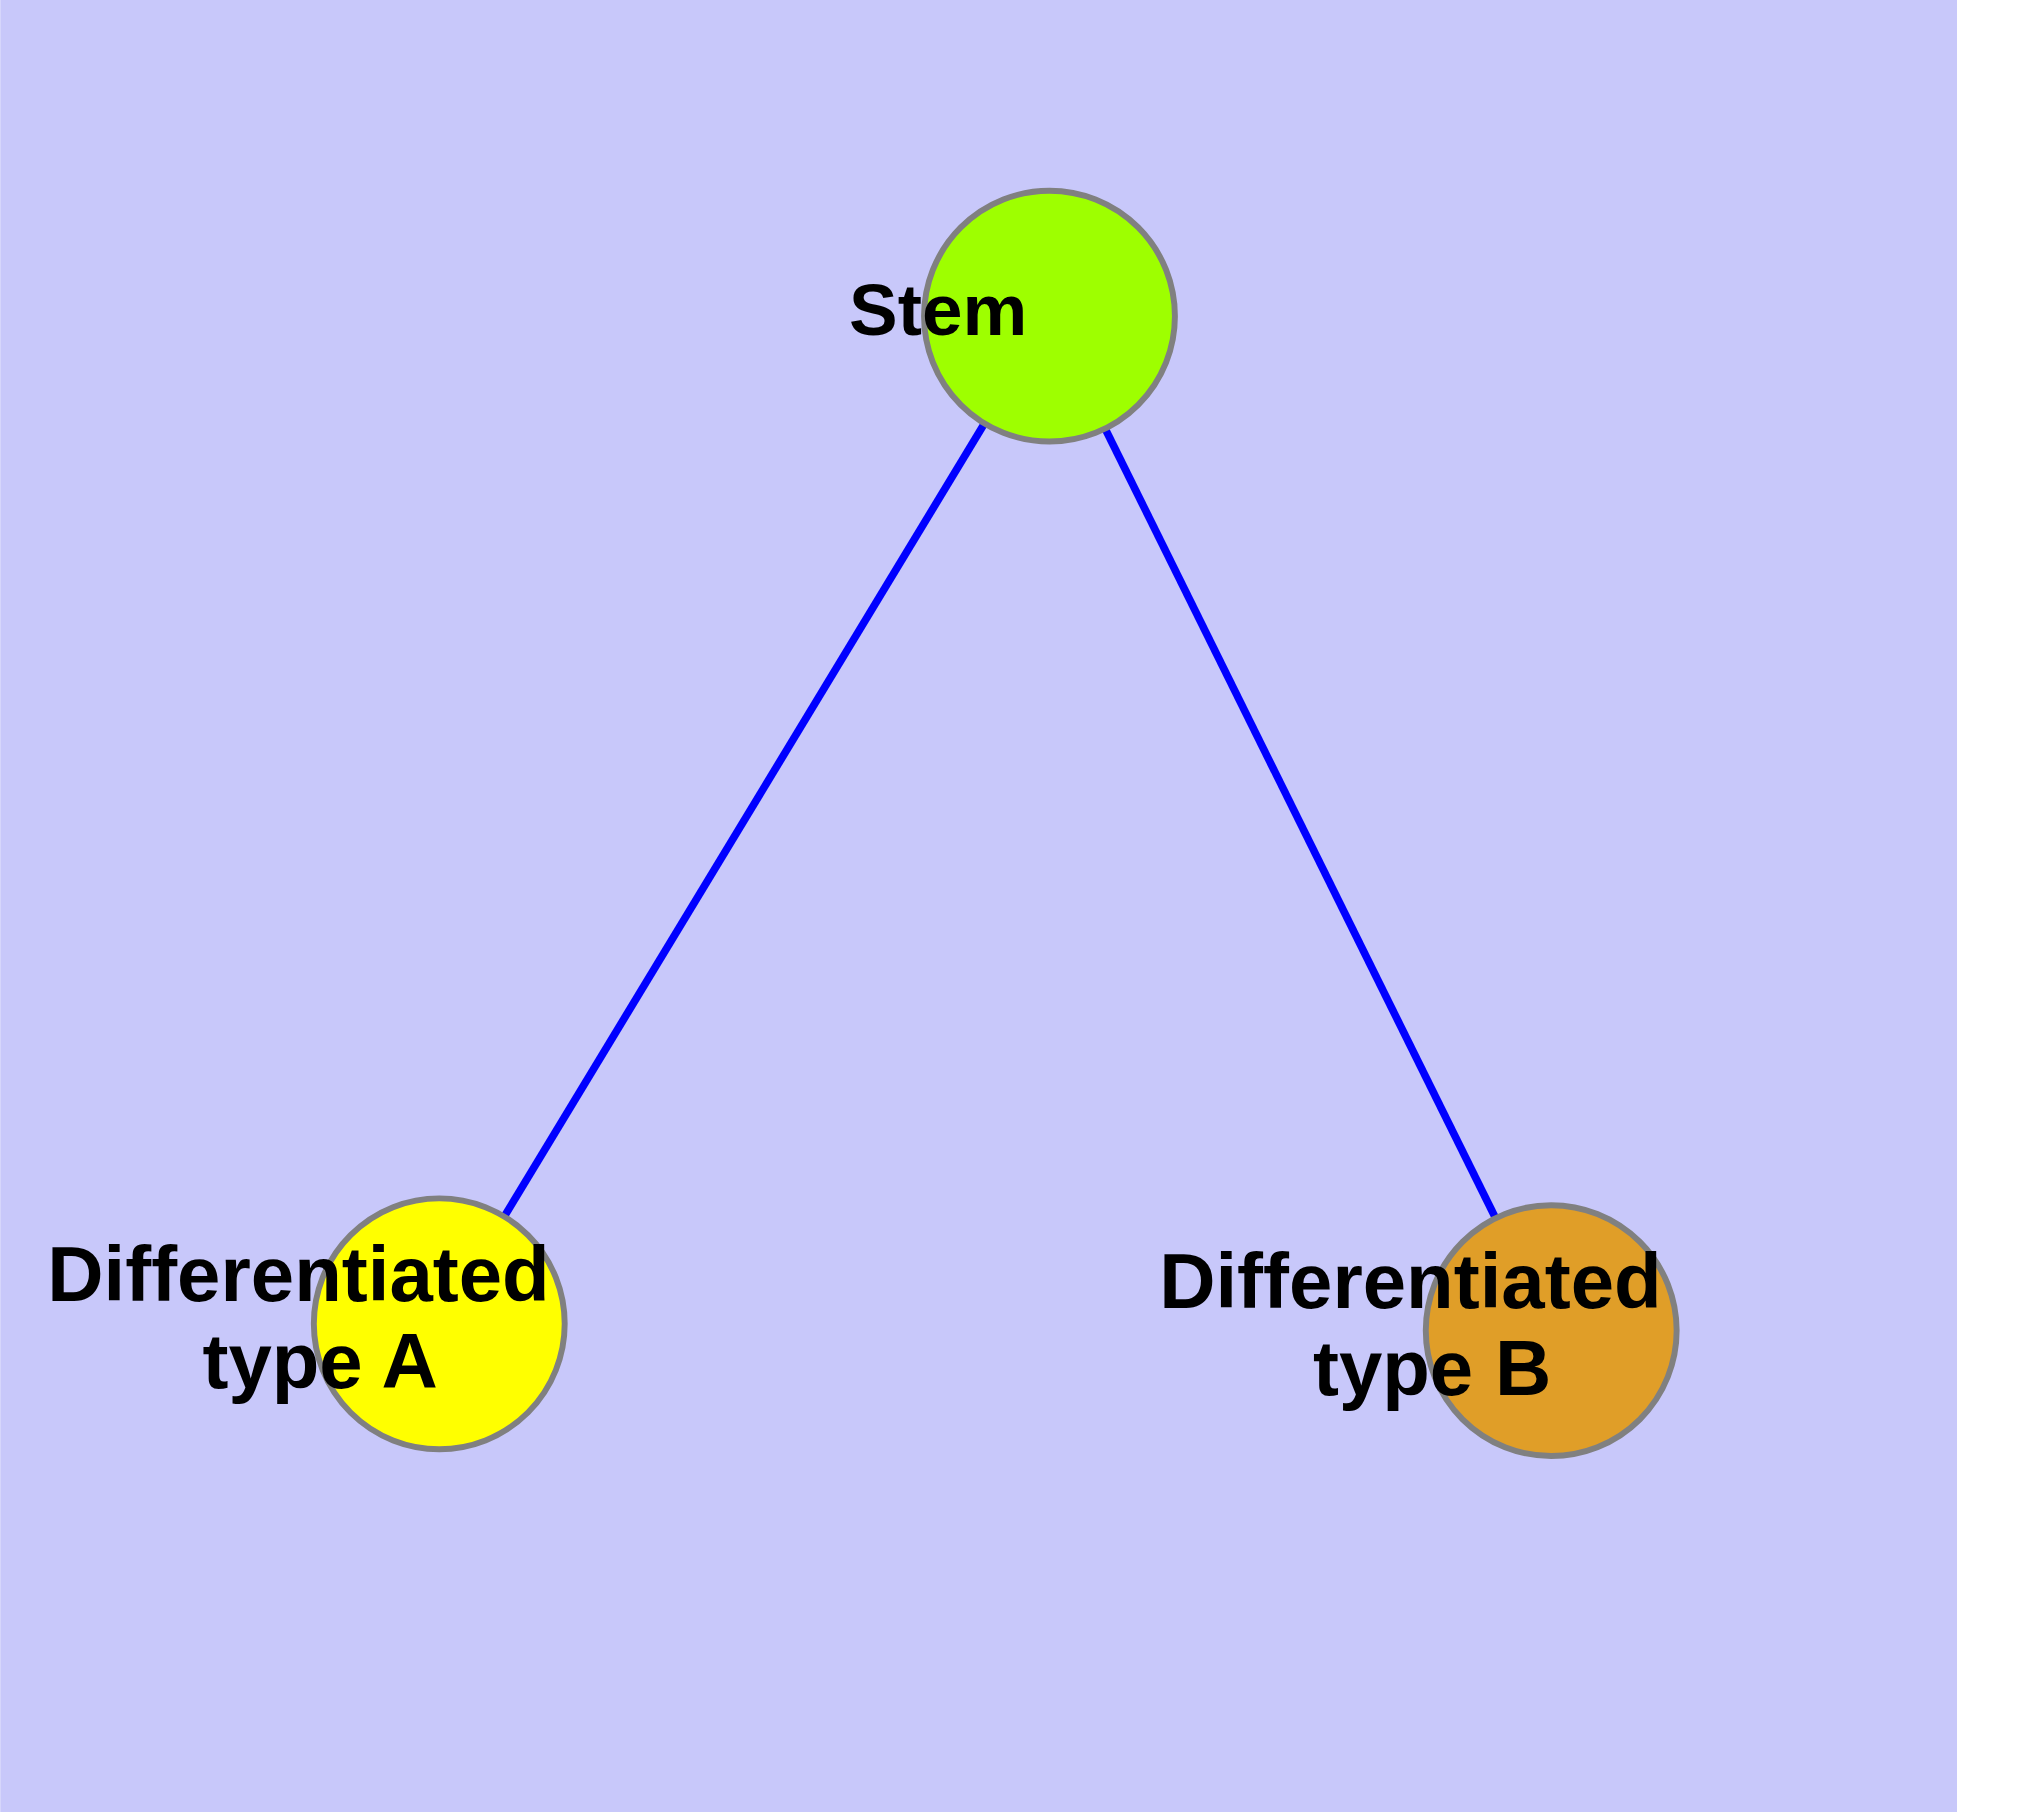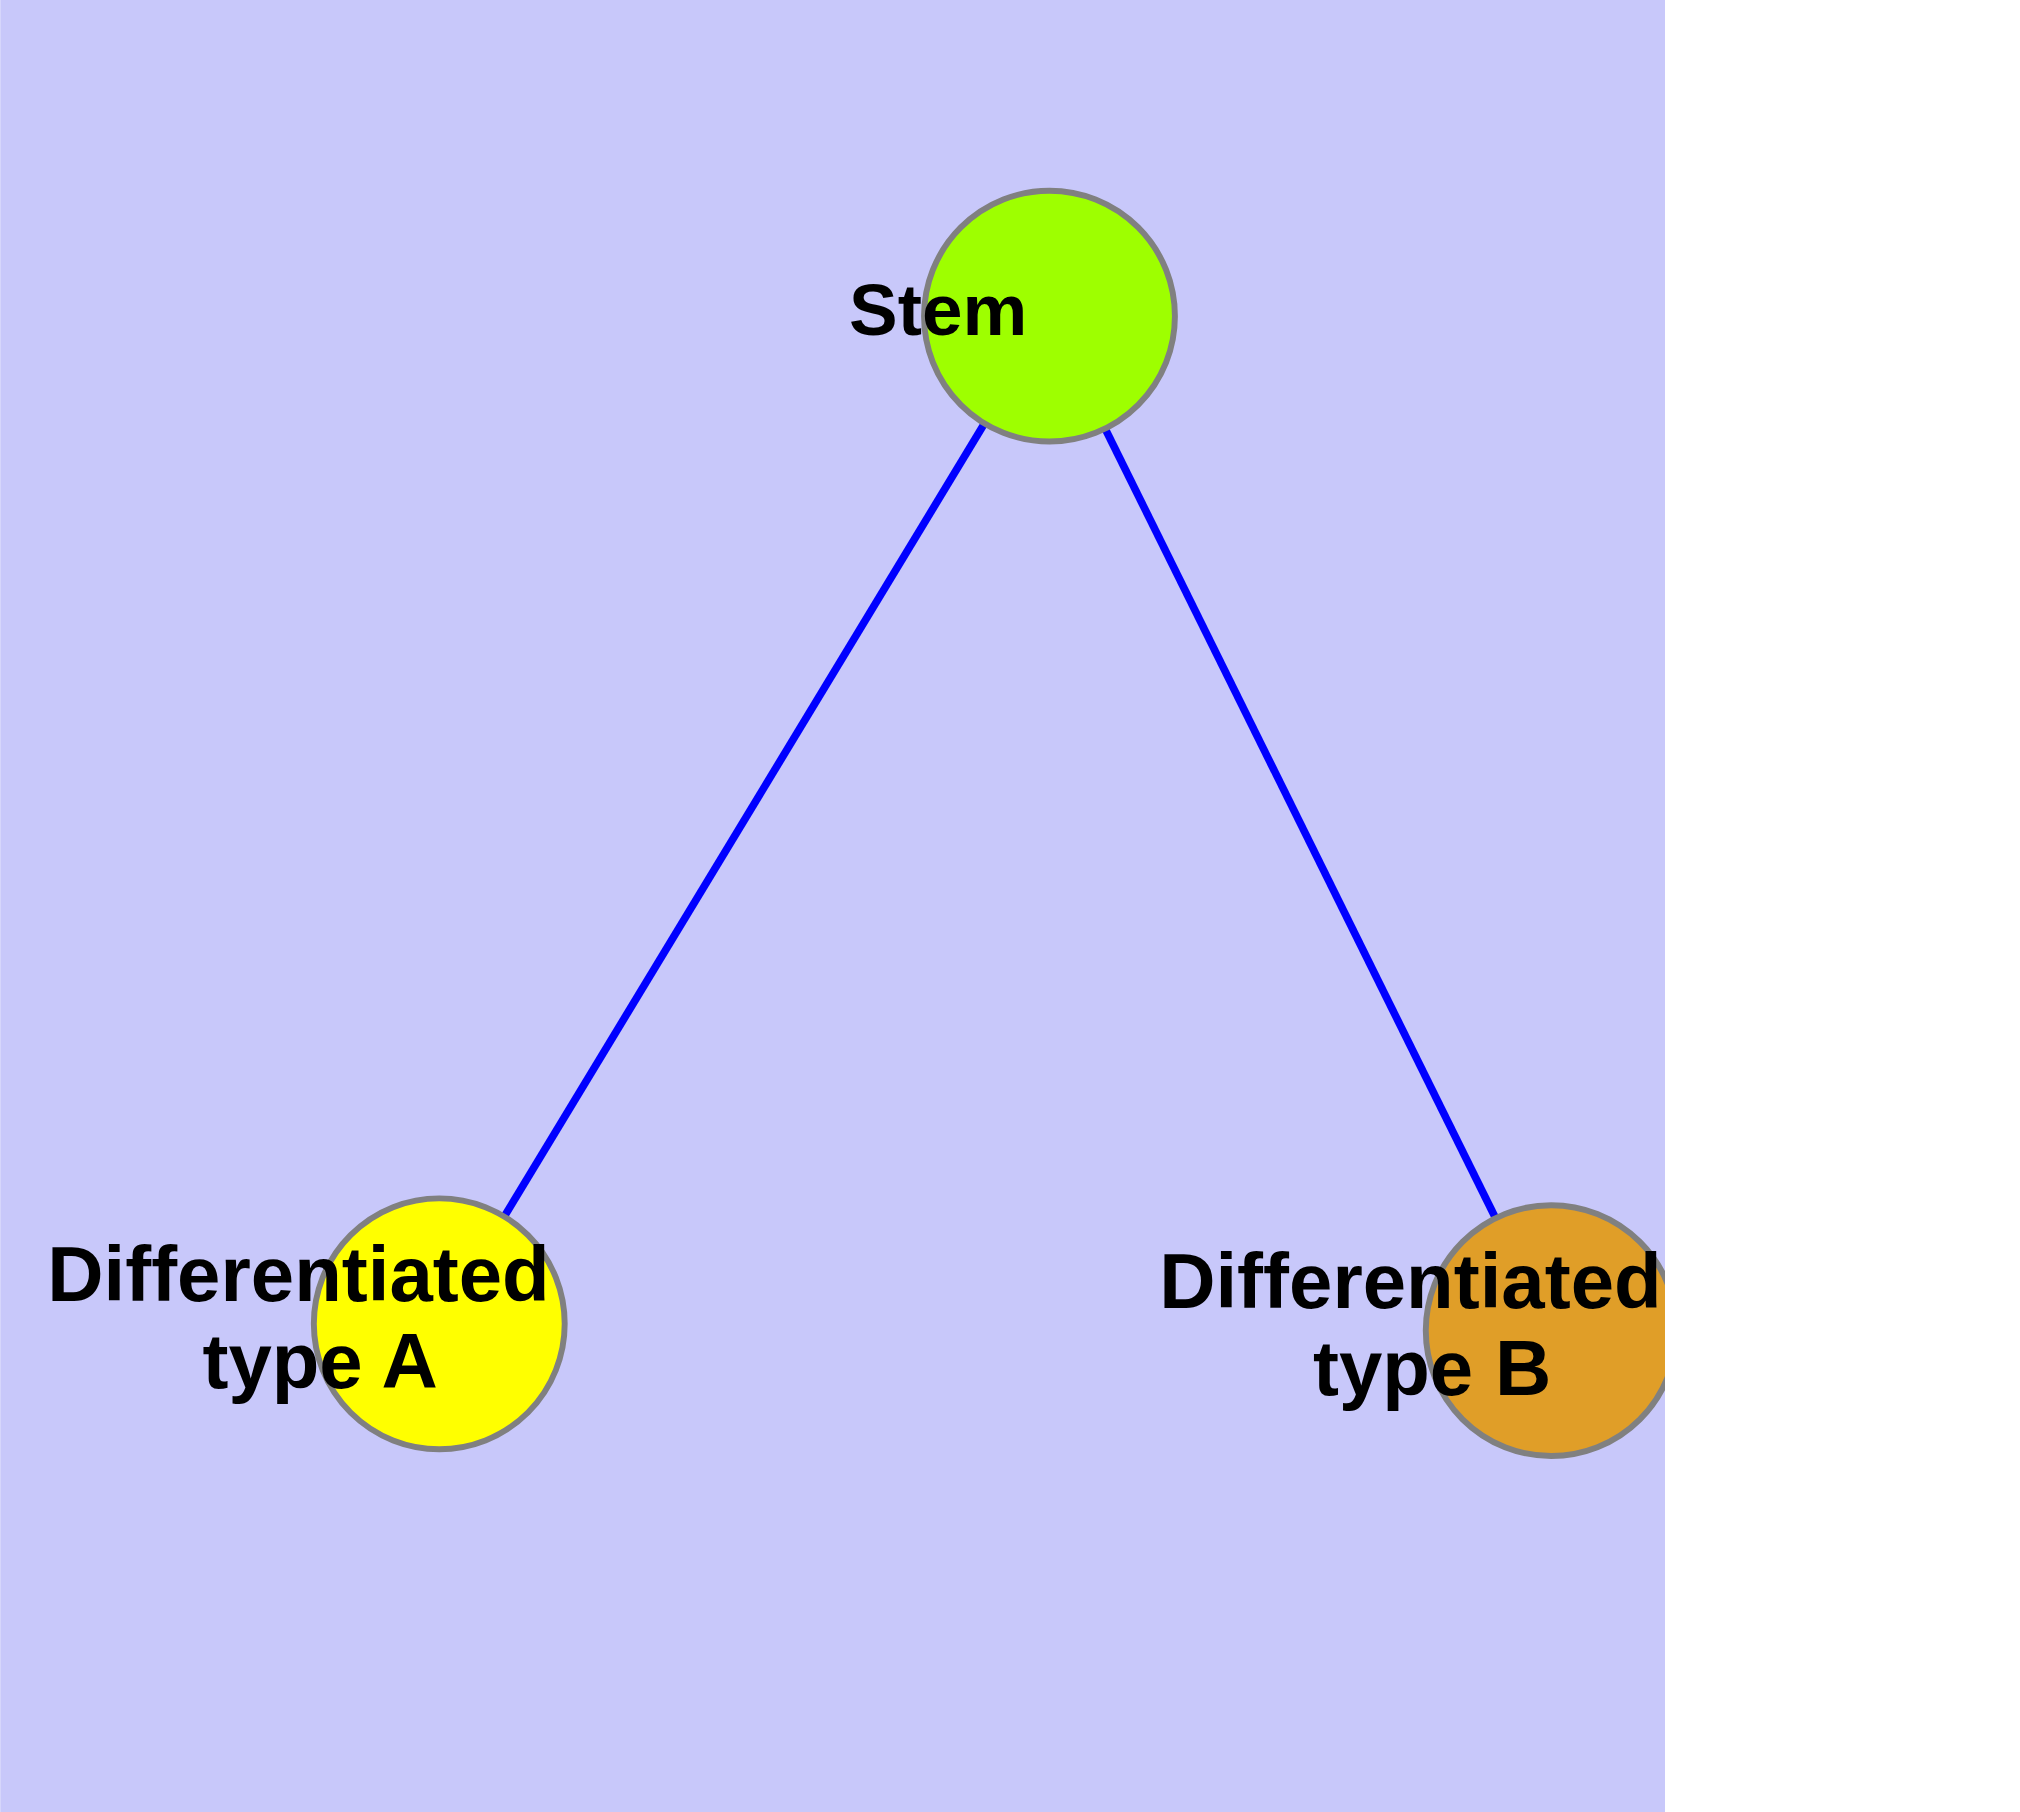--- a/index.html
+++ b/index.html
@@ -35,21 +35,21 @@
     dominant-baseline: middle;
     text-anchor: middle;
     white-space: pre;
   }
   .node-label-root { font-size: 86px; }
   .node-label-leaf { font-size: 92px; }
 </style>
 </head>
 <body>
 
-<div id="canvas" style="width: 1665px; height: 1812px;">
+<div id="canvas" style="width: 1957px; height: 1812px;">
   <div id="graph-surface" style="width: 2021px; height: 1812px;">
     <svg class="graph-svg" viewBox="0 0 2384 2138" xmlns="http://www.w3.org/2000/svg" style="width: 2021px; height: 1812px;">
 
       <rect id="bg-rect" x="0" y="0" width="2384" height="2138" fill="#c8c8fa"></rect>
 
       <g id="edge-layer">
         <line id="edge-stem-to-a" x1="1164.4464428912847" y1="494.46552694758685" x2="591.5535571087153" y2="1440.5344730524132" stroke="#0000ff" stroke-width="9" stroke-linecap="butt"></line>
         <line id="edge-stem-to-b" x1="1300.9507826664253" y1="500.2839304927551" x2="1767.0492173335747" y2="1442.716069507245" stroke="#0000ff" stroke-width="9" stroke-linecap="butt"></line>
       </g>
 

